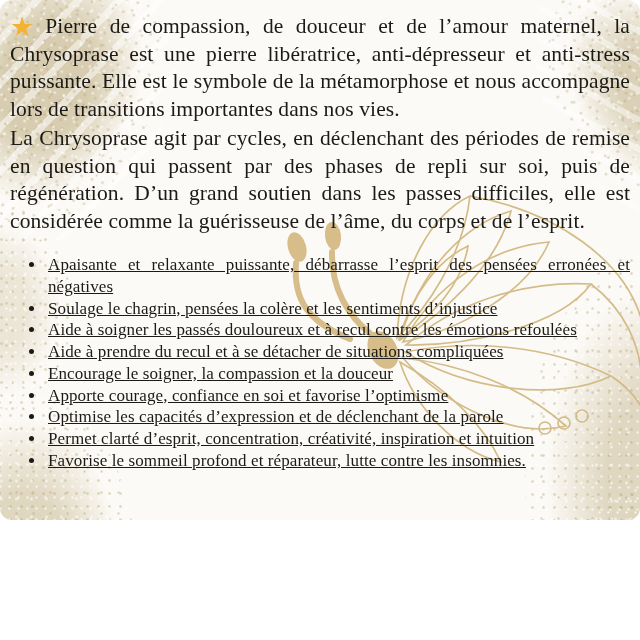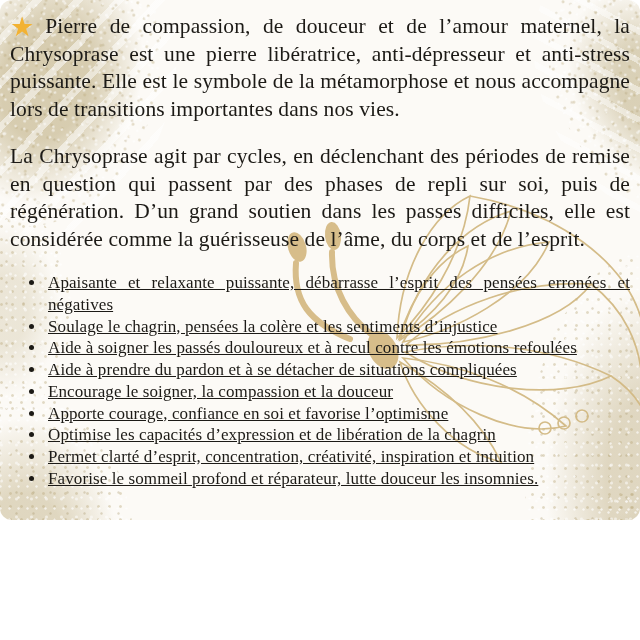--- a/index.html
+++ b/index.html
@@ -59,21 +59,21 @@
 
   
   .butterfly { position: absolute; left: 0; top: 0; z-index: 1; pointer-events: none; }
 
   
   .content { position: relative; z-index: 2; padding: 13px 10px 0 10px; }
   .para {
     margin: 0; font-size: 21.5px; line-height: 1.28;
     text-align: justify; letter-spacing: 0.1px;
   }
-  .para + .para { margin-top: 20px; }
+  .para + .para { margin-top: 2px; }
   .star {
     display: inline-block; color: #f2b233; font-size: 27px;
     line-height: 0; vertical-align: -3px; margin-right: 11px;
     font-family: "DejaVu Sans", sans-serif;
   }
   .benefits {
     margin: 19px 0 0 0; padding: 0 0 0 36px; list-style: disc;
   }
   .benefits li {
     font-size: 17px; line-height: 1.28; text-align: justify;
@@ -129,21 +129,21 @@
   <main class="content">
     <p class="para">
       <span class="star">★</span><span>Pierre de compassion, de douceur et de l’amour maternel, la Chrysoprase est une pierre libératrice, anti-dépresseur et anti-stress puissante. Elle est le symbole de la métamorphose et nous accompagne lors de transitions importantes dans nos vies.</span>
     </p>
     <p class="para">La Chrysoprase agit par cycles, en déclenchant des périodes de remise en question qui passent par des phases de repli sur soi, puis de régénération. D’un grand soutien dans les passes difficiles, elle est considérée comme la guérisseuse de l’âme, du corps et de l’esprit.</p>
 
     <ul class="benefits">
       <li>Apaisante et relaxante puissante, débarrasse l’esprit des pensées erronées et négatives</li>
       <li>Soulage le chagrin, pensées la colère et les sentiments d’injustice</li>
       <li>Aide à soigner les passés douloureux et à recul contre les émotions refoulées</li>
-      <li>Aide à prendre du pardon et à se détacher de situations compliquées</li>
+      <li>Aide à prendre du recul et à se détacher de situations compliquées</li>
       <li>Encourage le soigner, la compassion et la douceur</li>
       <li>Apporte courage, confiance en soi et favorise l’optimisme</li>
-      <li>Optimise les capacités d’expression et de libération de la chagrin</li>
+      <li>Optimise les capacités d’expression et de déclenchant de la parole</li>
       <li>Permet clarté d’esprit, concentration, créativité, inspiration et intuition</li>
-      <li>Favorise le sommeil profond et réparateur, lutte douceur les insomnies.</li>
+      <li>Favorise le sommeil profond et réparateur, lutte contre les insomnies.</li>
     </ul>
   </main>
 </div>
 
 </body></html>

